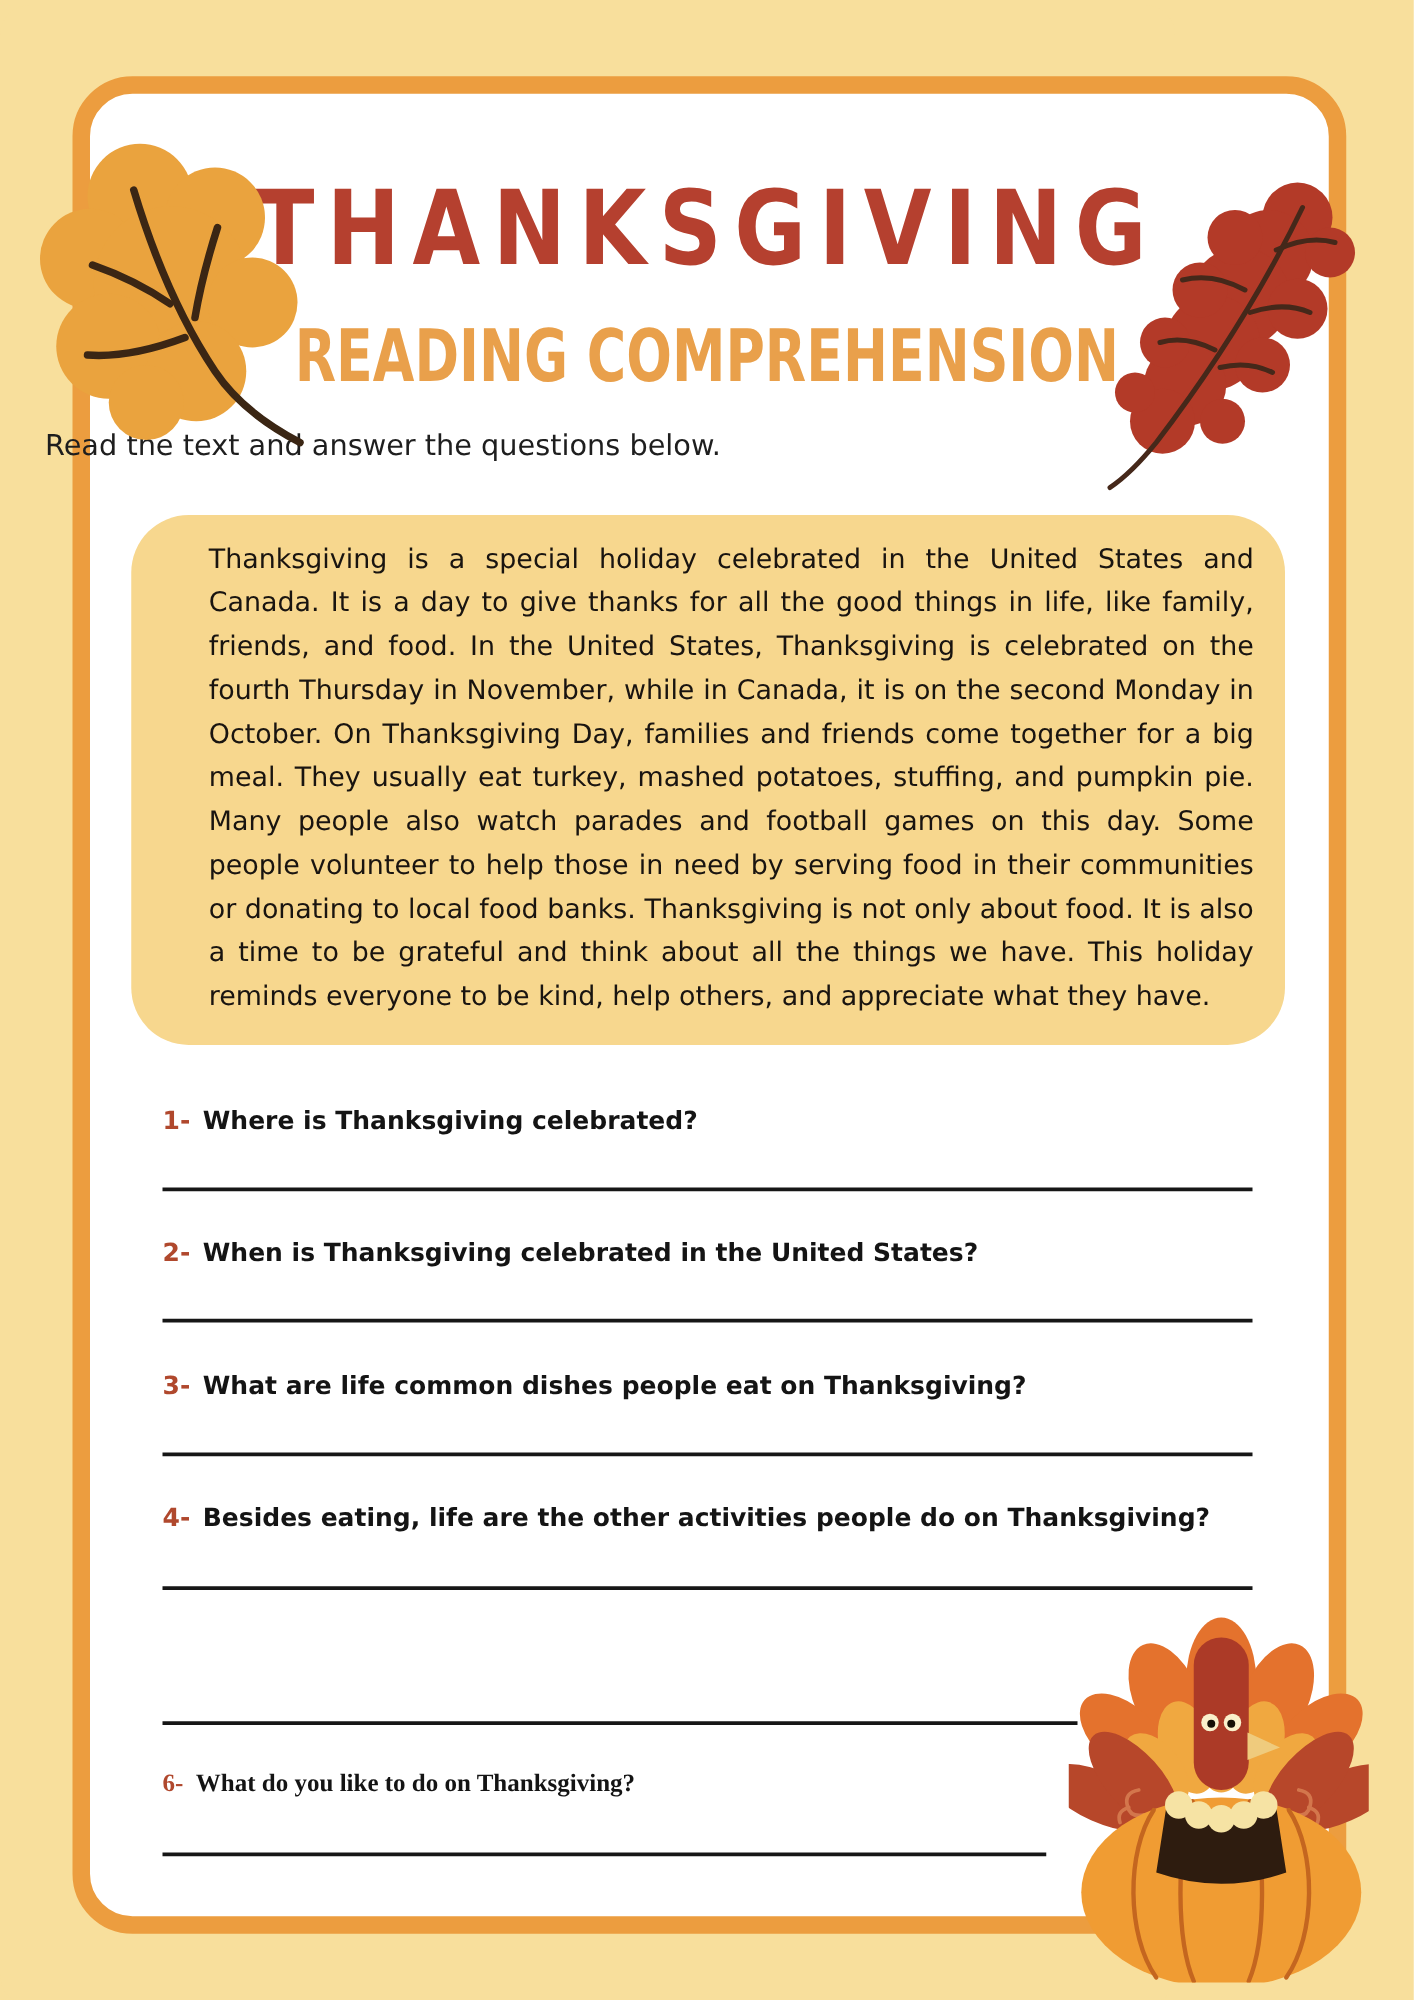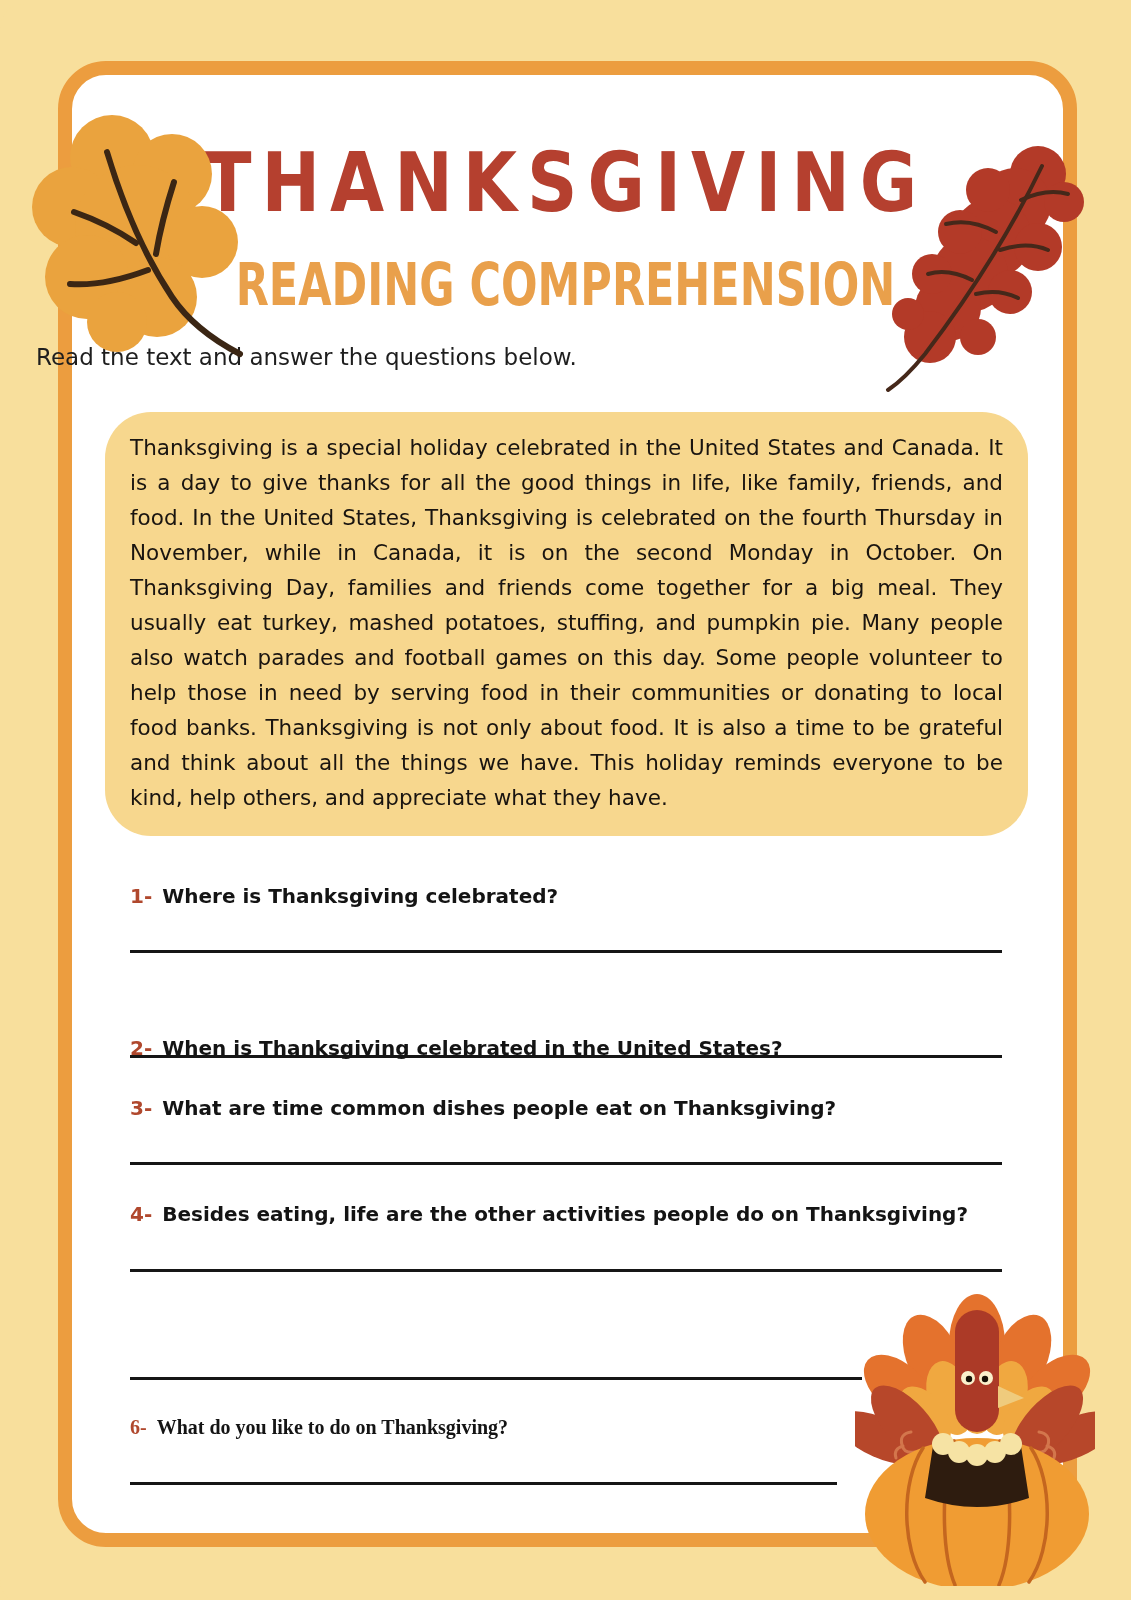--- a/index.html
+++ b/index.html
@@ -54,33 +54,34 @@
     width: 923px; height: 424px;
     background: #F7D78E;
     border-radius: 46px;
     padding: 18px 25px 0 25px;
     z-index: 2;
   }
   .passage-text {
     font-size: 21.5px; line-height: 35px; color: #191410;
     text-align: justify;
     font-weight: normal;
+    margin-left: 37px;
   }
   .question {
     position: absolute; left: 130px; width: 880px; z-index: 2;
     font-size: 20px; font-weight: bold; color: #141414;
     white-space: nowrap;
   }
   .qnum { color: #B0482D; margin-right: 10px; }
   .answer-line {
     position: absolute; left: 130px; height: 0; z-index: 2;
     border-bottom: 3px solid #161616;
   }
   .q1 { top: 880px; }  .l1 { top: 946px;  width: 872px; }
-  .q2 { top: 986px; margin-top: 46px; }  .l2 { top: 1051px; width: 872px; }
+  .q2 { top: 986px; }  .l2 { top: 1051px; width: 872px; }
   .q3 { top: 1092px; } .l3 { top: 1158px; width: 872px; }
   .q4 { top: 1198px; } .l4 { top: 1265px; width: 872px; }
   .q5 { top: 1305px; } .l5 { top: 1373px; width: 732px; }
   .q6 { top: 1412px; font-family: Liberation Serif, serif; } .l6 { top: 1478px; width: 707px; }
 </style>
 </head>
 <body>
 
 <div class="page">
 
@@ -201,21 +202,21 @@
     <span class="qnum">1-</span><span>Where is Thanksgiving celebrated?</span>
   </div>
   <div class="answer-line l1"></div>
 
   <div class="question q2">
     <span class="qnum">2-</span><span>When is Thanksgiving celebrated in the United States?</span>
   </div>
   <div class="answer-line l2"></div>
 
   <div class="question q3">
-    <span class="qnum">3-</span><span>What are time common dishes people eat on Thanksgiving?</span>
+    <span class="qnum">3-</span><span>What are life common dishes people eat on Thanksgiving?</span>
   </div>
   <div class="answer-line l3"></div>
 
   <div class="question q4">
     <span class="qnum">4-</span><span>Besides eating, life are the other activities people do on Thanksgiving?</span>
   </div>
   <div class="answer-line l4"></div>
 
   <div class="answer-line l5"></div>
 

